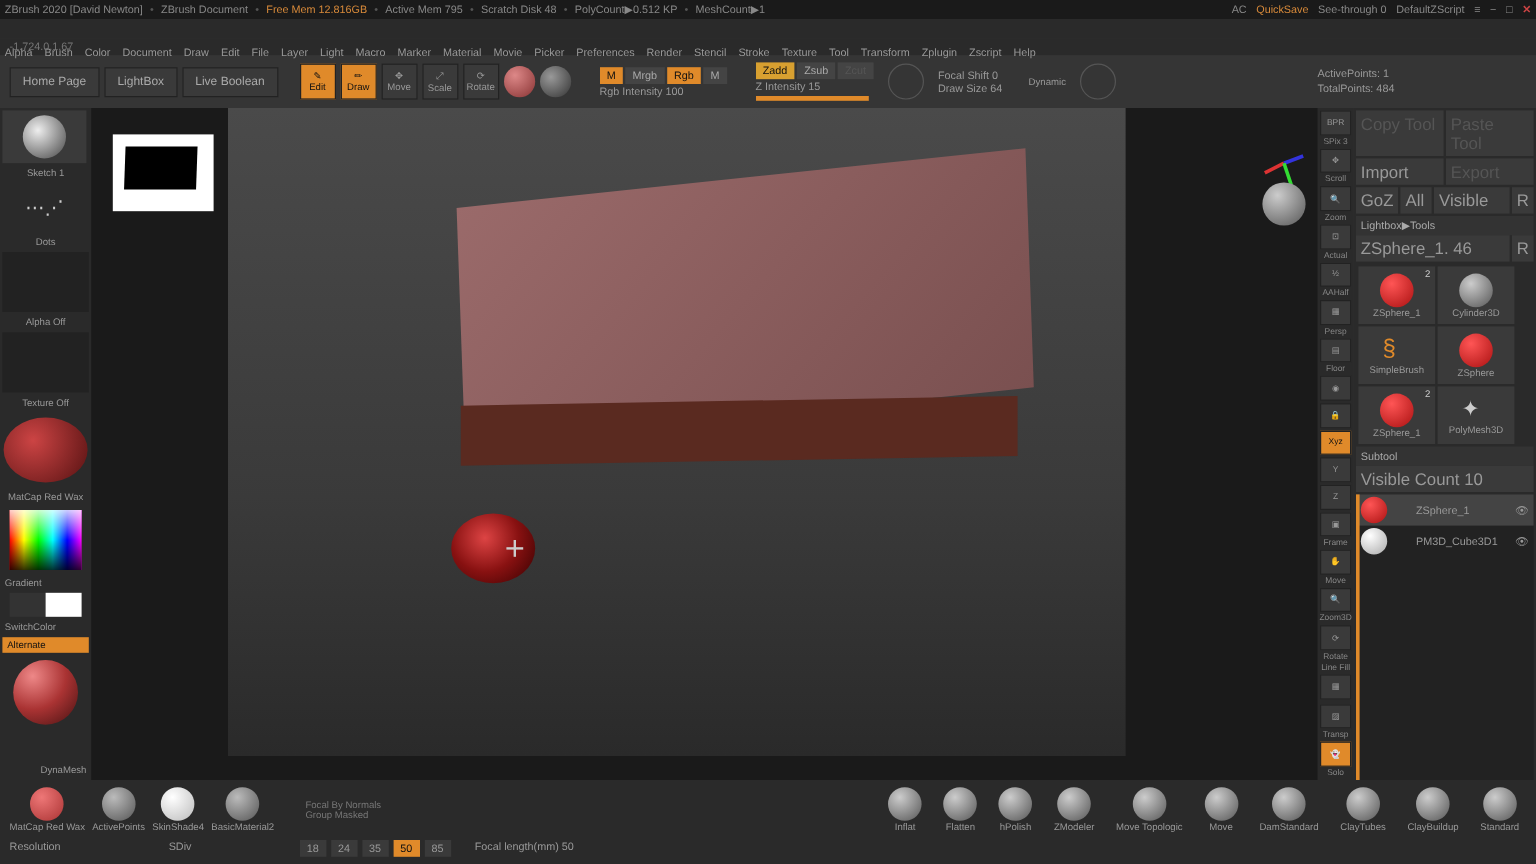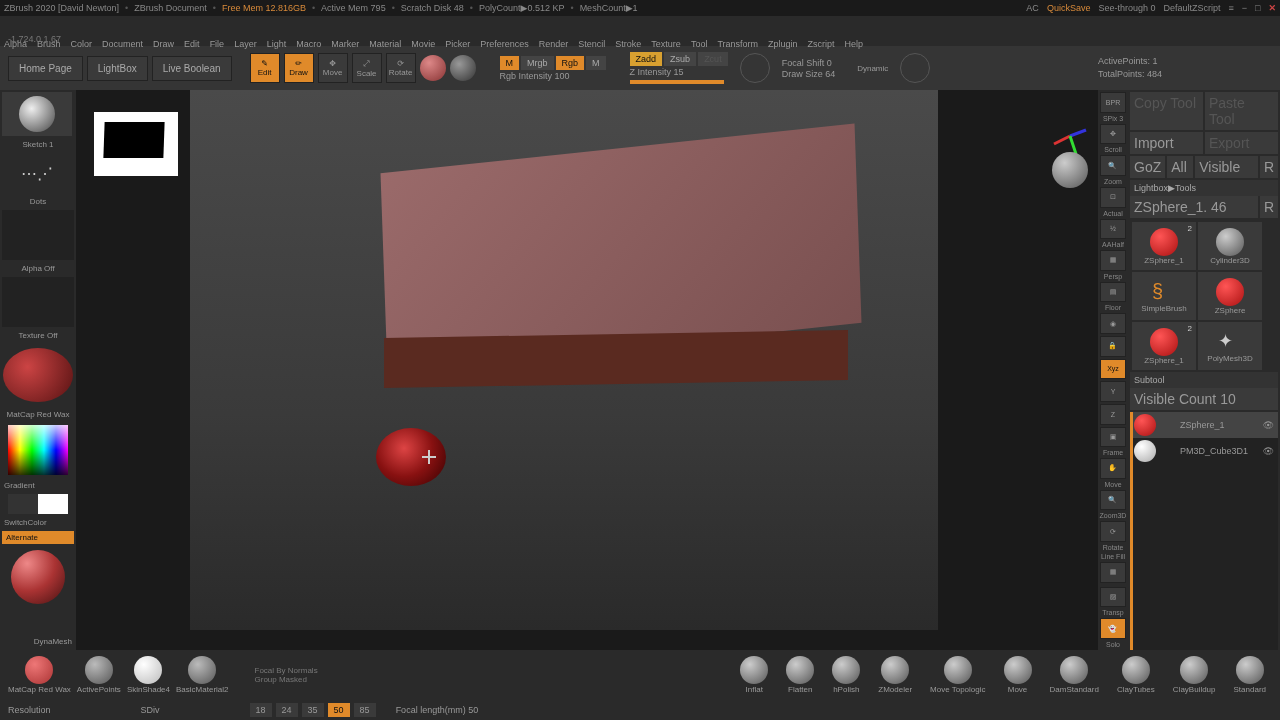--- a/index.html
+++ b/index.html
@@ -96,21 +96,21 @@
 .st-ball { width: 22px; height: 22px; border-radius: 50%; }
 .st-orange-bar { position: absolute; left: 0; top: 0; width: 3px; height: 258px; background: #e08a2a; }
 
 
 .bottombar { position: absolute; bottom: 20px; left: 0; right: 0; height: 50px; background: #2a2a2a; display: flex; align-items: center; padding: 0 8px; gap: 6px; }
 .mat-ball { display: flex; flex-direction: column; align-items: center; font-size: 8px; cursor: pointer; gap: 1px; }
 .mat-ball .ball { width: 28px; height: 28px; border-radius: 50%; }
 .brush-ball { display: flex; flex-direction: column; align-items: center; font-size: 8px; cursor: pointer; gap: 1px; margin: 0 6px; }
 .brush-ball .ball { width: 28px; height: 28px; border-radius: 50%; background: radial-gradient(circle at 35% 30%, #ccc, #555); }
 
-.statusbar { position: absolute; bottom: 0; left: 0; right: 0; height: 20px; background: #2a2a2a; display: flex; align-items: center; padding: 0 8px; font-size: 9px; gap: 10px; }
+.statusbar { position: absolute; bottom: 0; left: 0; right: 0; height: 20px; background: #2a2a2a; display: flex; align-items: flex-start; padding: 0 8px; font-size: 9px; gap: 10px; }
 .num-btn { padding: 2px 6px; background: #3a3a3a; cursor: pointer; }
 .num-btn.active { background: #e08a2a; color: #111; }
 </style>
 </head>
 <body>
 
 <div class="titlebar">
   <span>ZBrush 2020 [David Newton]</span>
   <span class="sep">•</span>
   <span>ZBrush Document</span>

